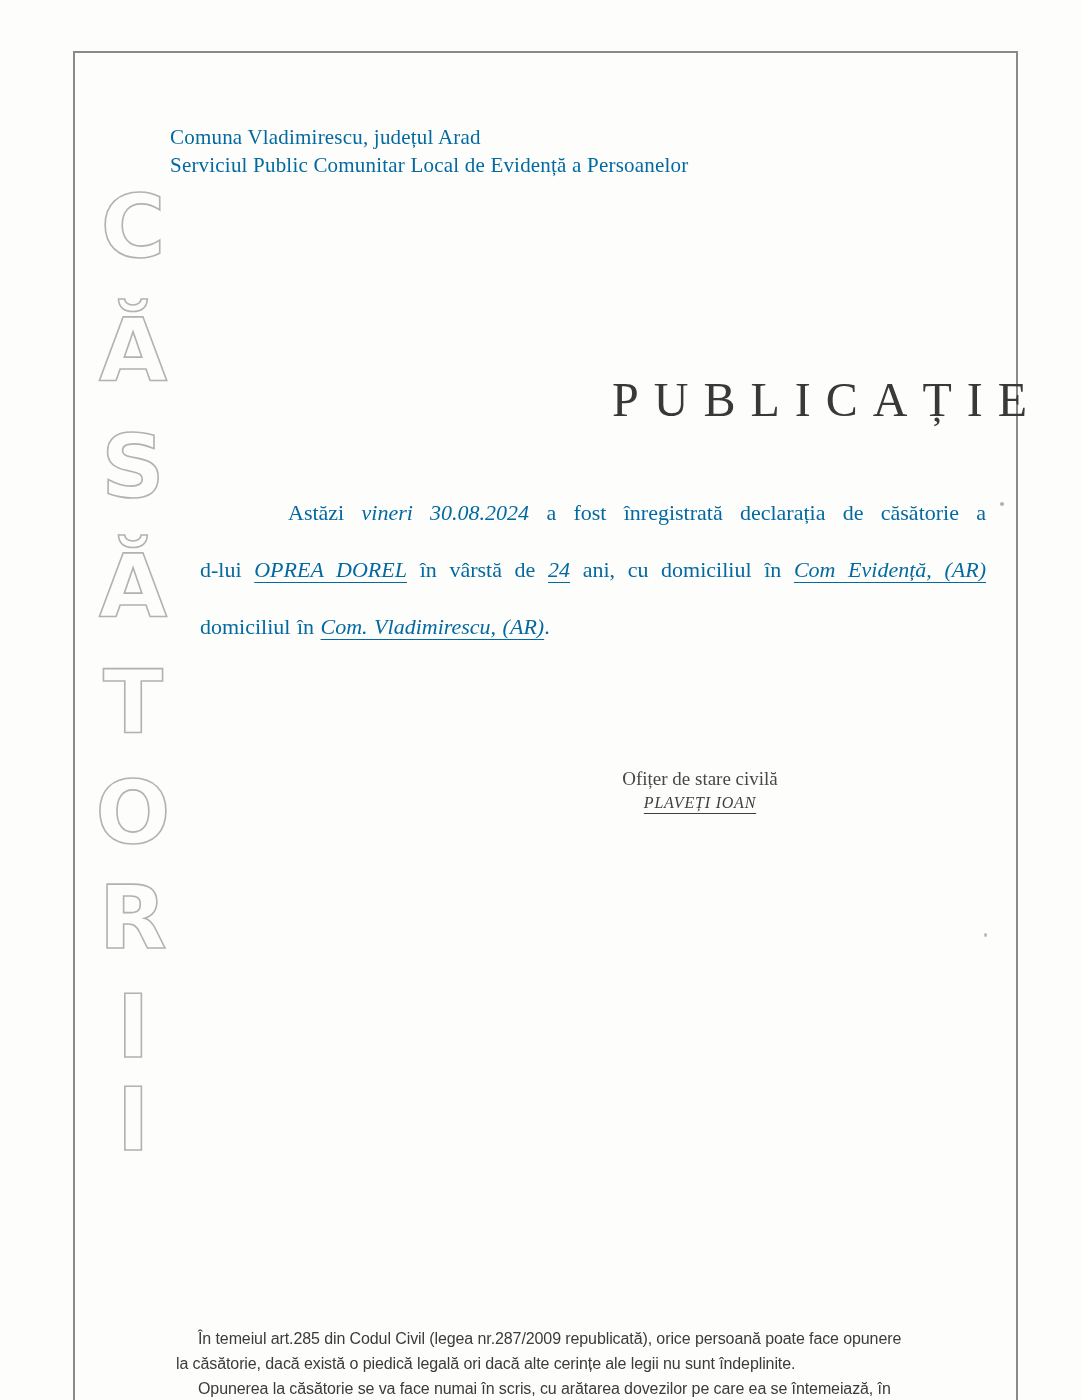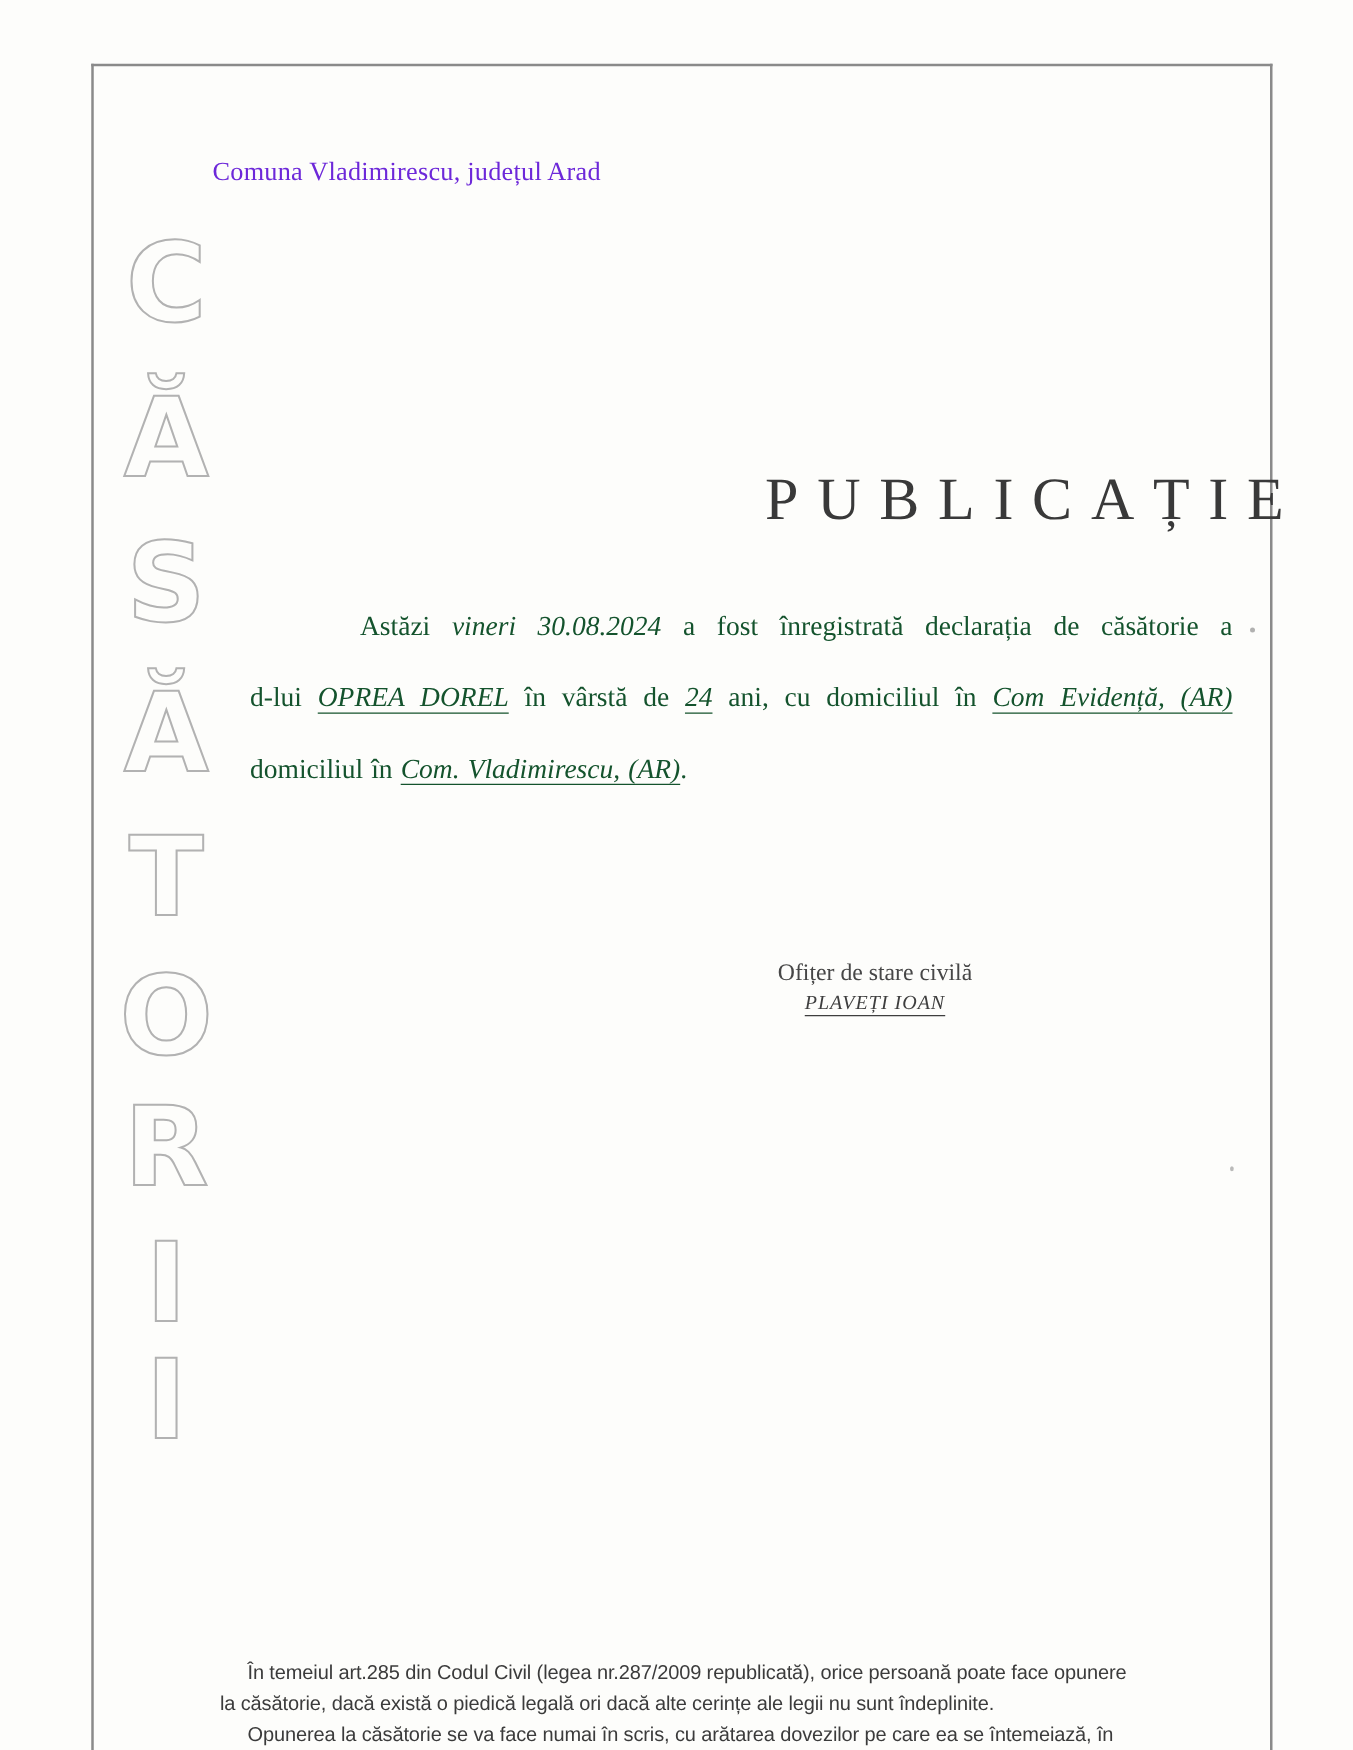--- a/index.html
+++ b/index.html
@@ -18,21 +18,21 @@
     border-top: 2px solid #8a8a8a;
     border-left: 2px solid #8a8a8a;
     border-right: 2px solid #8a8a8a;
     box-sizing: border-box;
   }
   .header {
     position: absolute;
     left: 170px; top: 123px;
     font-size: 21px;
     line-height: 28px;
-    color: #6d28d9;
+    color: #0369a1;
     letter-spacing: 0.2px;
   }
   .watermark {
     position: absolute;
     left: 88px; top: 180px;
   }
   .watermark text {
     font-family: "DejaVu Sans", sans-serif;
     font-weight: bold;
     font-size: 88px;
@@ -45,25 +45,25 @@
     left: 92px; top: 372px;
     width: 950px;
     text-align: right;
     font-size: 48px;
     letter-spacing: 15px;
     color: #393939;
     white-space: nowrap;
   }
   .body-text {
     position: absolute;
-    left: 200px; top: 472px;
+    left: 200px; top: 484px;
     width: 786px;
     font-size: 22px;
     line-height: 57px;
-    color: #14532d;
+    color: #0369a1;
     word-spacing: 1px;
   }
   .bline { white-space: normal; }
   .stretch { text-align: justify; text-align-last: justify; }
   .indent1 { text-indent: 88px; }
   .it { font-style: italic; }
   .iu {
     font-style: italic;
     text-decoration: underline;
     text-underline-offset: 5px;
@@ -102,20 +102,21 @@
   .speck-1 { left: 1000px; top: 502px; width: 4px; height: 4px; opacity: 0.8; }
   .speck-2 { left: 984px; top: 933px; width: 3px; height: 4px; opacity: 0.7; }
 </style>
 </head>
 <body>
 
 <div class="page-border"></div>
 
 <div class="header">
   <div>Comuna Vladimirescu, județul Arad</div>
+  <div>Serviciul Public Comunitar Local de Evidență a Persoanelor</div>
 </div>
 
 <svg class="watermark" width="110" height="1010" viewBox="0 0 110 1010">
   <text x="45" y="77" text-anchor="middle">C</text>
   <text x="45" y="201" text-anchor="middle">Ă</text>
   <text x="45" y="317" text-anchor="middle">S</text>
   <text x="45" y="437" text-anchor="middle">Ă</text>
   <text x="45" y="552" text-anchor="middle">T</text>
   <text x="45" y="663" text-anchor="middle">O</text>
   <text x="45" y="768" text-anchor="middle">R</text>

